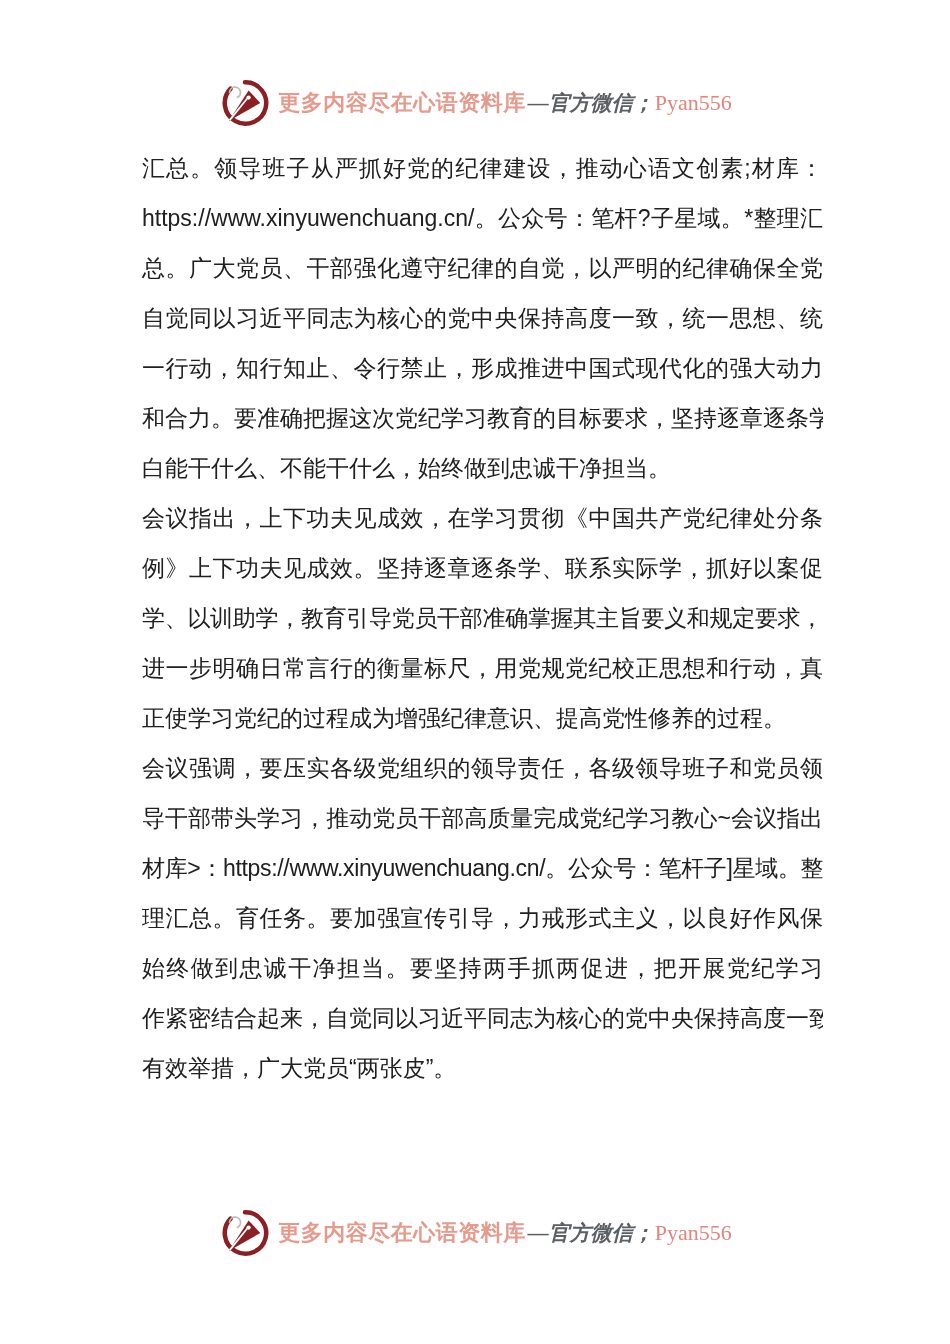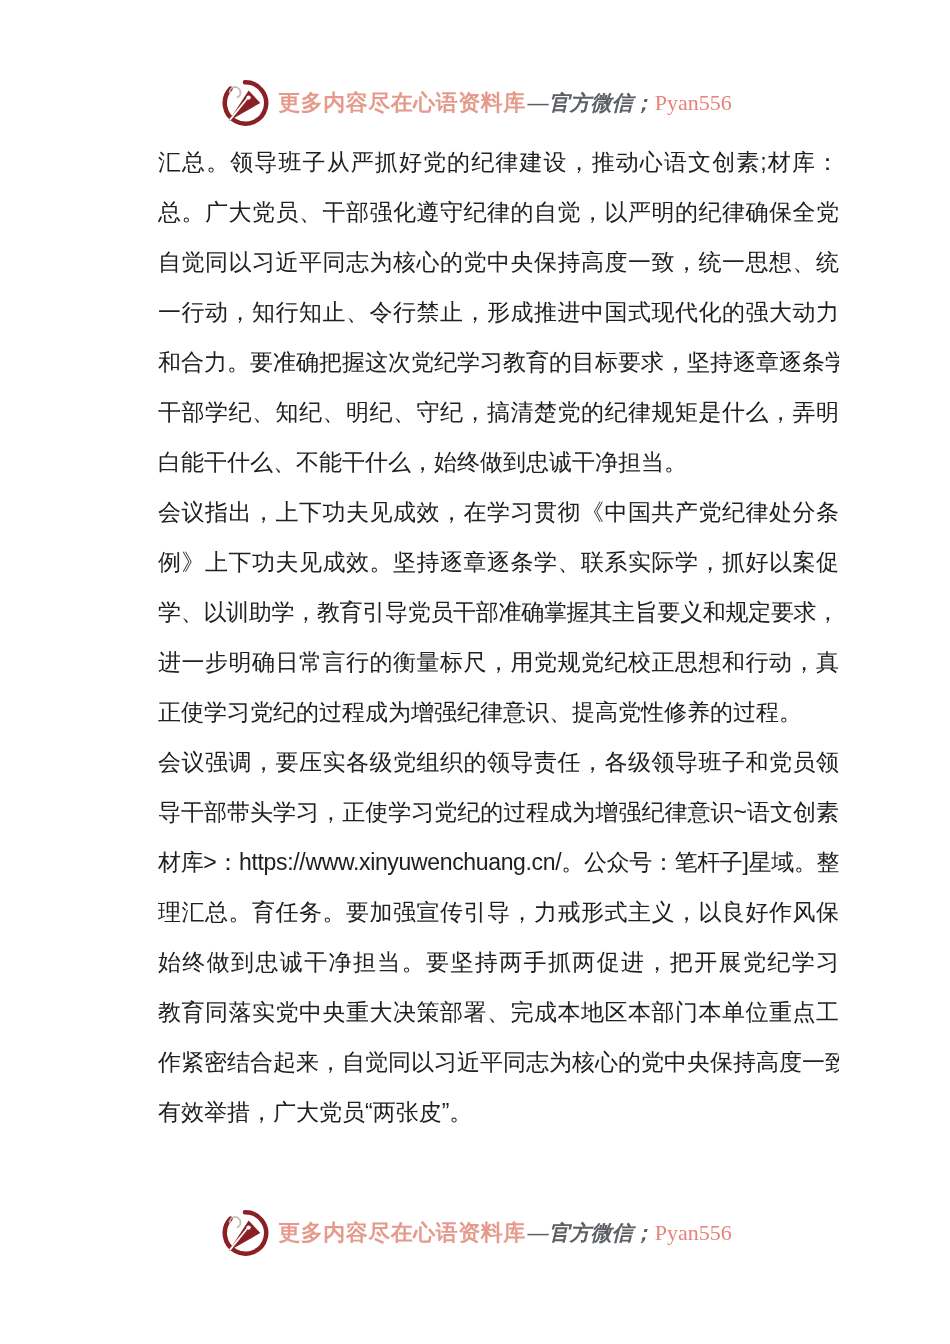--- a/index.html
+++ b/index.html
@@ -50,26 +50,25 @@
   }
   .wm-id {
     font-family: Liberation Serif, serif;
     font-size: 22px;
     color: var(--c-id, #e6837d);
   }
   
   .doc-body {
     position: absolute;
     left: 142px;
-    top: 137px;
+    top: 143px;
     width: 681px;
     color: var(--c-text, #202020);
     font-size: 23px;
     font-family: "Liberation Sans", sans-serif;
-    margin-left: 16px;
   }
   .line {
     height: 50px;
     line-height: 50px;
     white-space: nowrap;
     overflow: hidden;
     text-align: justify;
     text-align-last: justify;
   }
   .line.para-end {
@@ -91,37 +90,36 @@
         <circle cx="34" cy="24" r="2.4" fill="#ffffff"></circle>
       </svg>
     </span>
     <span class="wm-brand">更多内容尽在心语资料库</span>
     <span class="wm-label">—官方微信；</span>
     <span class="wm-id">Pyan556</span>
   </header>
 
   <main class="doc-body">
       <div class="line">汇总。领导班子从严抓好党的纪律建设，推动心语文创素;材库：</div>
+      <div class="line">https://www.xinyuwenchuang.cn/。公众号：笔杆?子星域。*整理汇</div>
       <div class="line">总。广大党员、干部强化遵守纪律的自觉，以严明的纪律确保全党</div>
       <div class="line">自觉同以习近平同志为核心的党中央保持高度一致，统一思想、统</div>
       <div class="line">一行动，知行知止、令行禁止，形成推进中国式现代化的强大动力</div>
       <div class="line">和合力。要准确把握这次党纪学习教育的目标要求，坚持逐章逐条学</div>
-      <div class="line">干部学纪、知纪、明纪、守纪，搞清楚党的纪律规矩是什么，弄明</div>
       <div class="line para-end">白能干什么、不能干什么，始终做到忠诚干净担当。</div>
       <div class="line">会议指出，上下功夫见成效，在学习贯彻《中国共产党纪律处分条</div>
       <div class="line">例》上下功夫见成效。坚持逐章逐条学、联系实际学，抓好以案促</div>
       <div class="line" style="letter-spacing: -0.3px;">学、以训助学，教育引导党员干部准确掌握其主旨要义和规定要求，</div>
       <div class="line">进一步明确日常言行的衡量标尺，用党规党纪校正思想和行动，真</div>
       <div class="line para-end">正使学习党纪的过程成为增强纪律意识、提高党性修养的过程。</div>
       <div class="line">会议强调，要压实各级党组织的领导责任，各级领导班子和党员领</div>
-      <div class="line">导干部带头学习，正使学习党纪的过程成为增强纪律意识~语文创素</div>
+      <div class="line">导干部带头学习，推动党员干部高质量完成党纪学习教心~会议指出</div>
       <div class="line" style="letter-spacing: -0.340426px;">材库&gt;：https://www.xinyuwenchuang.cn/。公众号：笔杆子]星域。整</div>
       <div class="line">理汇总。育任务。要加强宣传引导，力戒形式主义，以良好作风保</div>
       <div class="line">始终做到忠诚干净担当。要坚持两手抓两促进，把开展党纪学习</div>
-      <div class="line">教育同落实党中央重大决策部署、完成本地区本部门本单位重点工</div>
       <div class="line">作紧密结合起来，自觉同以习近平同志为核心的党中央保持高度一致</div>
       <div class="line para-end">有效举措，广大党员“两张皮”。</div>
     </main>
 
   <footer class="watermark watermark-bottom">
     <span class="wm-logo">
       <svg viewBox="0 0 60 60" width="54" height="58" aria-hidden="true">
         <path d="M 14 14 A 23 23 0 1 0 30 7" fill="none" stroke="currentColor" stroke-width="5" stroke-linecap="round"></path>
         <path d="M 13 19 a 6 6 0 1 1 8 5" fill="none" stroke="#c2bcb5" stroke-width="2"></path>
         <path d="M 12 50 L 34 16 L 47 30 Z" fill="currentColor"></path>

